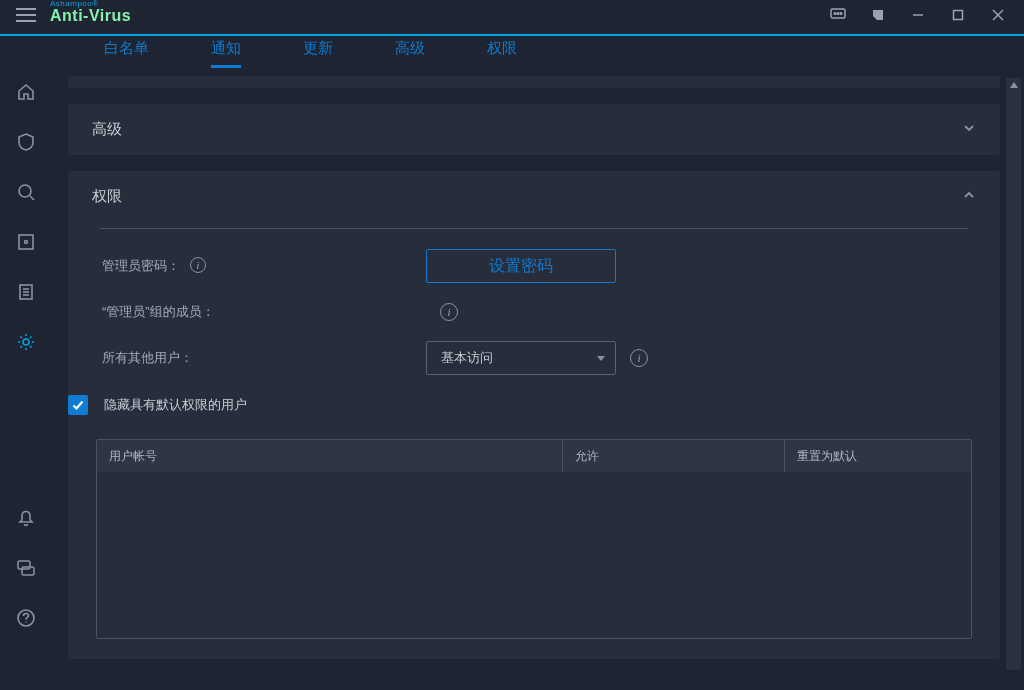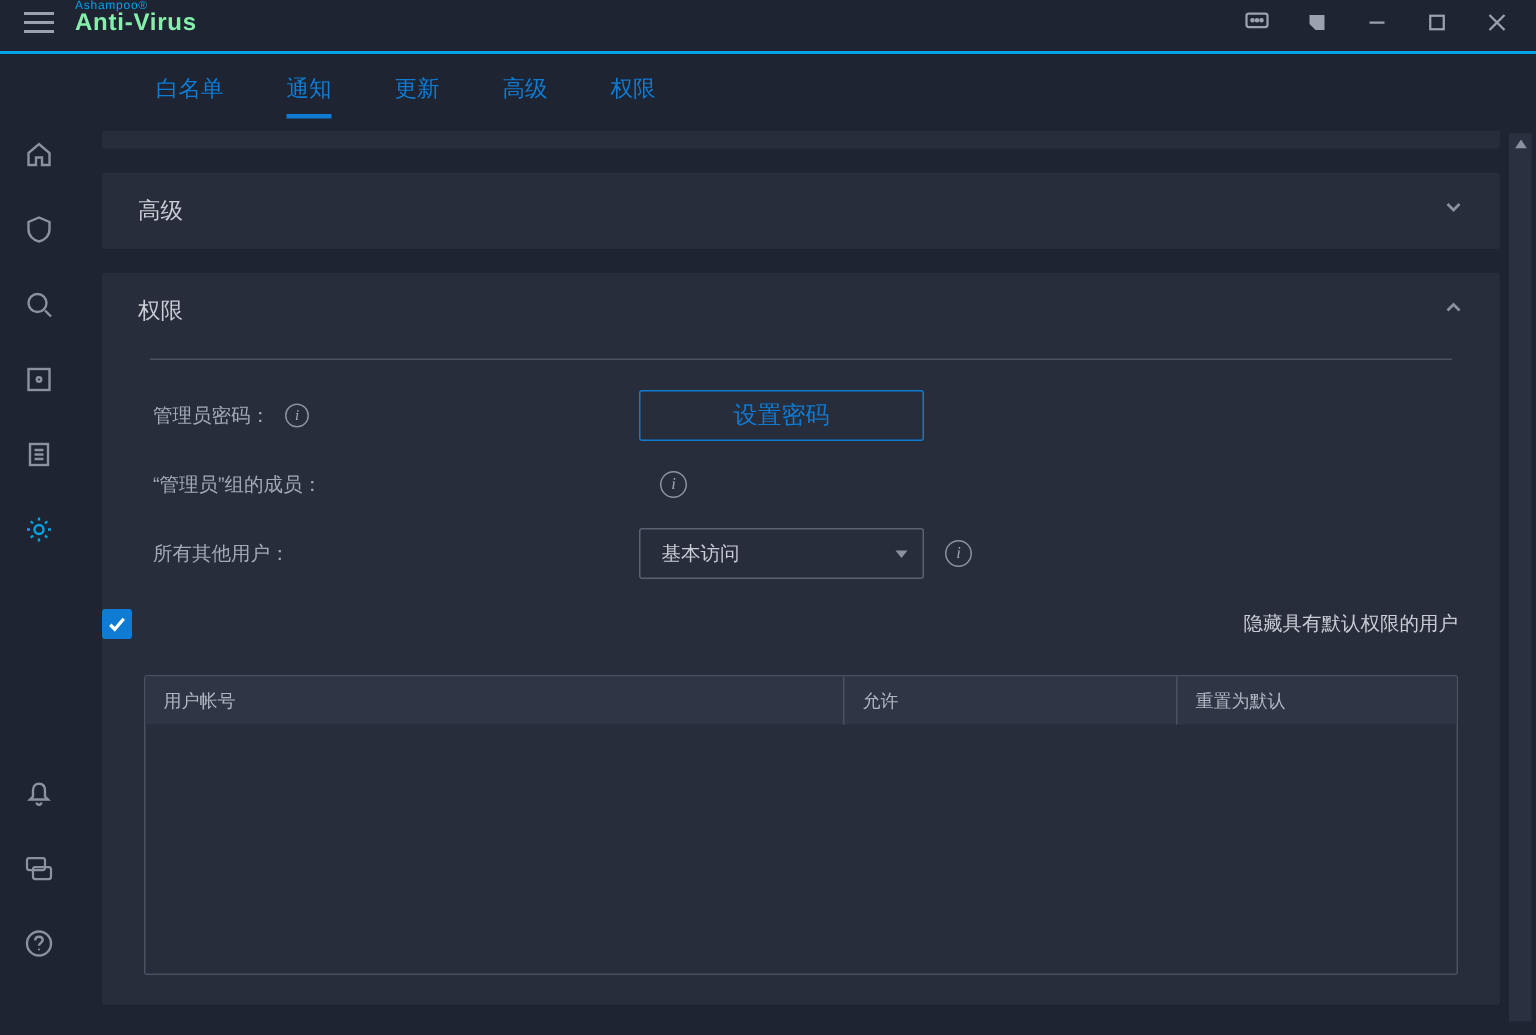--- a/index.html
+++ b/index.html
@@ -7,45 +7,45 @@
   .titlebar { height: 30px; background: #1e2431; display: flex; align-items: flex-start; padding: 0 6px 0 6px; }
   .hamburger { width: 40px; height: 30px; display:flex; align-items:center; justify-content:center; }
   .hamburger svg { stroke:#9aa2b0; }
   .brand { display:flex; flex-direction:column; line-height:1; margin-left:4px; }
   .brand-top { font-size:8px; color:#00a3e6; letter-spacing:0.5px; }
   .brand-bot { font-size:16px; font-weight:600; color:#86efac; letter-spacing:0.5px; }
   .titlebar-spacer { flex:1; }
   .titlebar-btn { width:40px; height:30px; display:flex; align-items:center; justify-content:center; }
   .titlebar-btn svg { stroke:#9aa2b0; fill:none; }
   .accentline { height:2px; background:#00a3e6; margin-top:4px; }
-  .tabs { display:flex; gap:42px; padding: 14px 0 10px 104px; background:#1e2431; }
+  .tabs { display:flex; gap:62px; padding: 3px 0 10px 104px; background:#1e2431; }
   .tab { font-size:15px; color:#0f7bd3; cursor:pointer; position:relative; padding-bottom:8px; }
   .tab.active::after { content:""; position:absolute; left:0; right:0; bottom:-2px; height:3px; background:#0f7bd3; }
   .shell { display:flex; height: calc(690px - 96px); }
   .sidebar { width:52px; background:#1e2431; display:flex; flex-direction:column; align-items:center; padding-top:4px; gap:26px; }
   .side-icon { width:24px; height:24px; display:flex; align-items:center; justify-content:center; }
   .side-icon svg { stroke:#8a92a0; fill:none; }
   .side-icon.active svg { stroke:#00a3e6; }
   .side-spacer { flex:1; }
   .content { flex:1; position:relative; background:#1e2431; padding: 0 24px 20px 16px; overflow:hidden; }
   .panel { background:#272d3a; border-radius:2px; margin-bottom:16px; }
   .panel-stub { height:12px; }
   .panel-header { display:flex; align-items:center; justify-content:space-between; padding: 16px 24px; }
   .panel-title { font-size:15px; color:#c7ccd6; }
   .chevron svg { stroke:#8a92a0; fill:none; }
   .panel-body { padding: 2px 28px 20px 28px; }
   .divider { height:1px; background:#4a5162; margin: 4px 4px 20px 4px; }
   .row { display:flex; align-items:center; margin-bottom:20px; }
-  .row-label { width:330px; font-size:13px; color:#a3aab6; display:flex; align-items:center; gap:10px; padding-left:6px;}
+  .row-label { width:330px; font-size:13px; color:#a3aab6; display:flex; gap:10px; padding-left:6px;}
   .info-icon { width:16px; height:16px; border:1px solid #8a92a0; border-radius:50%; display:inline-flex; align-items:center; justify-content:center; font-size:10px; font-style:italic; font-family: Georgia, serif; color:#a3aab6; }
   .info-icon.lg { width:18px; height:18px; font-size:11px; margin-left:14px; }
   .btn-outline { width:190px; height:34px; border:1px solid #0f7bd3; color:#0f7bd3; background:transparent; font-size:16px; cursor:pointer; border-radius:2px; }
   .dropdown { width:190px; height:34px; border:1px solid #5a6172; background:#272d3a; color:#c7ccd6; font-size:13px; display:flex; align-items:center; justify-content:space-between; padding: 0 10px 0 14px; cursor:pointer; border-radius:2px; }
   .dropdown .caret { width:0; height:0; border-left:4px solid transparent; border-right:4px solid transparent; border-top:5px solid #8a92a0; }
-  .check-row { display:flex; align-items:center; gap:16px; margin: 15px 0 14px 0; justify-content: space-between; }
+  .check-row { display:flex; align-items:center; gap:16px; margin: 15px 0 14px 0; }
   .checkbox { width:20px; height:20px; background:#0f7bd3; border-radius:2px; display:flex; align-items:center; justify-content:center; }
   .checkbox svg { stroke:#fff; }
   .table { border:1px solid #4a5162; border-radius:2px; min-height:200px; margin-left:28px; }
   .thead { display:flex; background:#2f3544; height:32px; }
   .th { font-size:12px; color:#b0b7c3; display:flex; align-items:center; padding:0 12px; border-right:1px solid #4a5162; }
   .th:last-child{ border-right:none;}
   .th.c1{ flex: 0 0 466px;}
   .th.c2{ flex: 0 0 222px;}
   .th.c3{ flex:1;}
   .scrollbar { position:absolute; right:3px; top:2px; width:15px; height:100%; background:#2a3040; }

